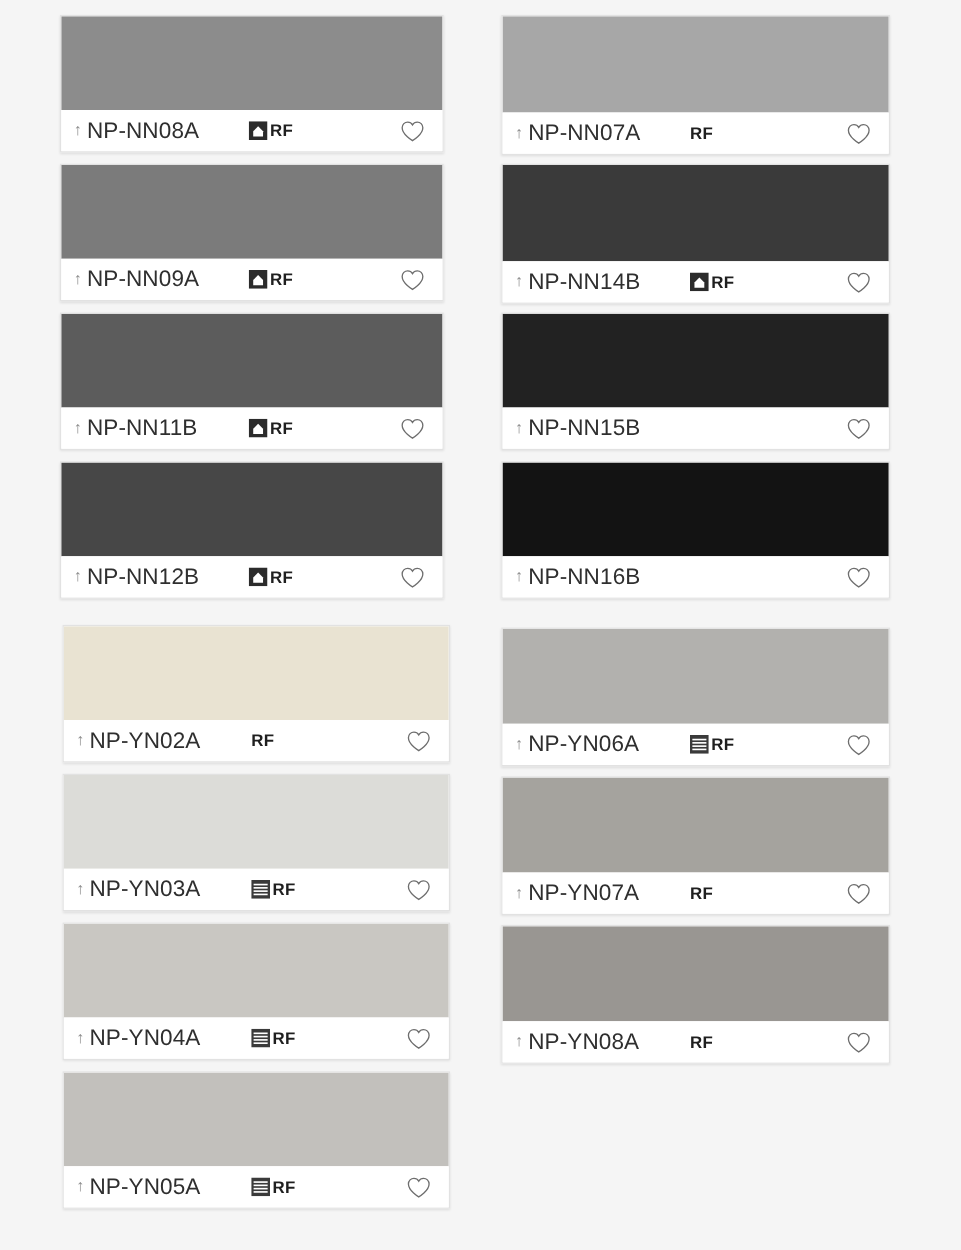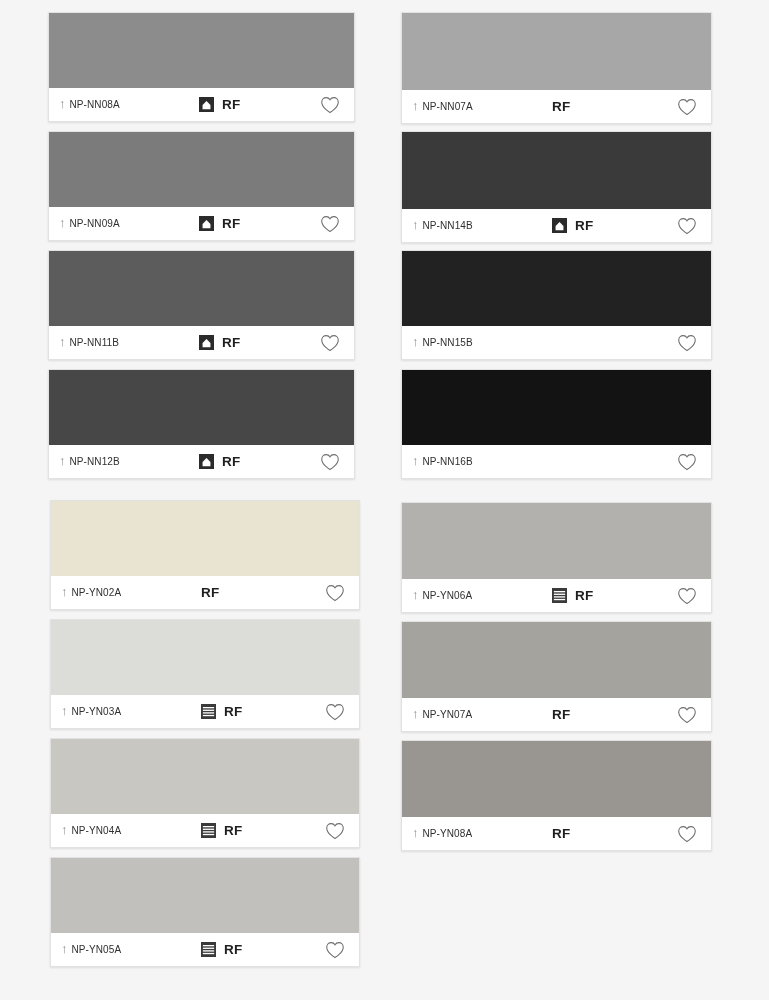--- a/index.html
+++ b/index.html
@@ -42,33 +42,33 @@
     color: #8f8f8f;
     font-size: 13px;
     line-height: 1;
     margin-right: 4px;
     flex: 0 0 auto;
     position: relative;
     top: -1px;
   }
   .code {
     color: #2f2f2f;
-    font-size: 10px;
+    font-size: 18px;
     letter-spacing: 0.1px;
     white-space: nowrap;
     flex: 0 0 auto;
   }
   .midgroup {
     position: absolute;
     left: 150px;
     top: 0;
     height: 100%;
     display: flex;
     align-items: center;
-    gap: 8px;
+    gap: 2px;
   }
   .rf {
     color: #1f1f1f;
     font-size: 13.5px;
     font-weight: bold;
     letter-spacing: 0.3px;
   }
   .tagicon {
     width: 15px; height: 15px;
     display: block;

